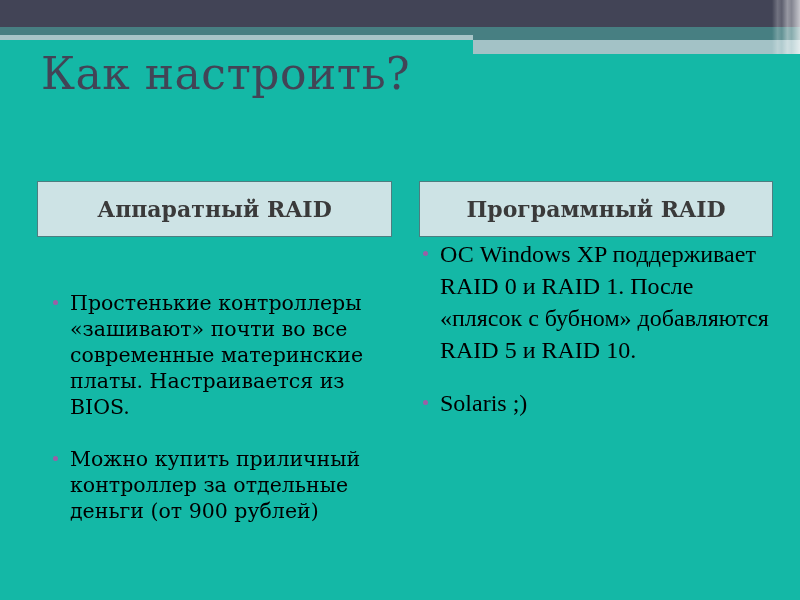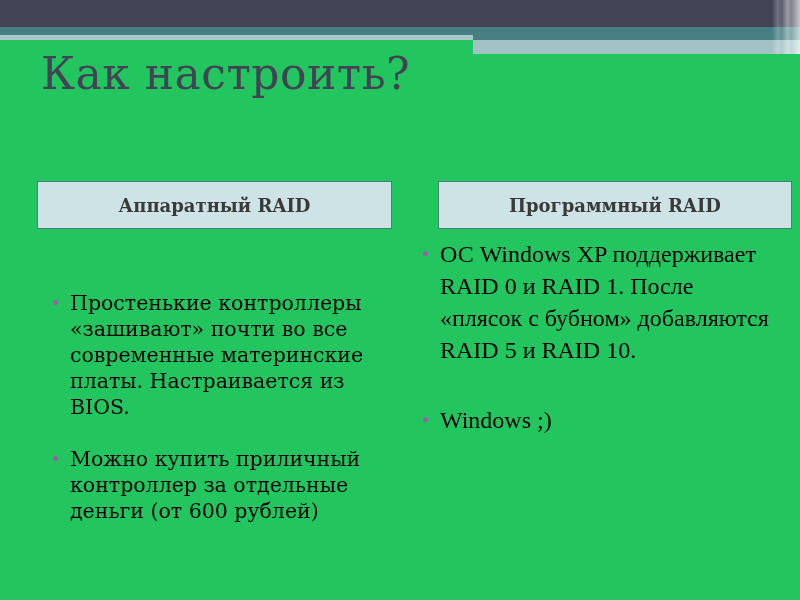--- a/index.html
+++ b/index.html
@@ -1,51 +1,51 @@
 <!DOCTYPE html>
 <html><head>
 <meta charset="utf-8">
 <style>
   html, body { margin: 0; padding: 0; }
   body { width: 800px; height: 600px; position: relative; overflow: hidden; background: #ffffff; }
-  .slide { position: absolute; left: 0; top: 0; width: 800px; height: 600px; background: #22c55e; }
+  .slide { position: absolute; left: 0; top: 0; width: 800px; height: 600px; background: #14b8a6; }
 
   
   .band-dark { position: absolute; left: 0; top: 0; width: 800px; height: 27px; background: #424456; }
   .band-teal-left { position: absolute; left: 0; top: 27px; width: 473px; height: 8px; background: #477f82; }
   .band-light-left { position: absolute; left: 0; top: 35px; width: 473px; height: 5px; background: #a8c5c8; }
   .band-teal-right { position: absolute; left: 473px; top: 27px; width: 327px; height: 13px; background: #477f82; }
   .band-light-right { position: absolute; left: 473px; top: 40px; width: 327px; height: 14px; background: #a3c2c6; }
   .band-fade { position: absolute; left: 772px; top: 0; width: 28px; height: 54px;
     background: linear-gradient(to right, rgba(255,255,255,0) 0%, rgba(255,255,255,0.25) 20%, rgba(255,255,255,0.15) 35%, rgba(255,255,255,0.45) 55%, rgba(255,255,255,0.35) 70%, rgba(255,255,255,0.7) 100%); }
 
   .title { position: absolute; left: 41px; top: 48px; margin: 0;
     font-family: "DejaVu Serif", serif; font-size: 44px; font-weight: normal;
     color: #424456; letter-spacing: 0.5px; white-space: nowrap; }
 
-  .col-header { position: absolute; top: 181px; height: 48px; box-sizing: border-box;
+  .col-header { position: absolute; top: 181px; height: 56px; box-sizing: border-box;
     background: #cde3e5; border: 1px solid #4c7e80;
     display: flex; align-items: center; justify-content: center;
-    font-family: "DejaVu Serif", serif; font-weight: bold; font-size: 18px; color: #3a3a3a; }
+    font-family: "DejaVu Serif", serif; font-weight: bold; font-size: 22px; color: #3a3a3a; }
   .col-header.left { left: 37px; width: 355px; }
-  .col-header.right { left: 438px; width: 354px; }
+  .col-header.right { left: 419px; width: 354px; }
 
   .list { position: absolute; margin: 0; padding: 0; list-style: none; }
   .list li { position: relative; }
   .bullet { position: absolute; width: 5px; height: 5px; border-radius: 50%; background: #9b5fa6; }
 
   .list.left { left: 70px; top: 244px; width: 320px;
     font-family: "DejaVu Serif", serif; font-size: 20.5px; line-height: 26px; color: #000000; margin-top: 46px; }
   .list.left li { margin-bottom: 26px; }
   .list.left .bullet { left: -17px; top: 10px; }
 
   .list.right { left: 440px; top: 238px; width: 340px;
     font-family: "Liberation Serif", serif; font-size: 24px; line-height: 32px; color: #000000; }
   .list.right li { margin-bottom: 38px; }
-  .list.right li:first-child { margin-bottom: 38px; }
+  .list.right li:first-child { margin-bottom: 21px; }
   .list.right .bullet { left: -17px; top: 13px; }
 
   .item-text { display: block; }
 </style>
 </head>
 <body>
 
 <div class="slide">
   <div class="band-dark"></div>
   <div class="band-teal-left"></div>
@@ -63,27 +63,27 @@
     <span>Программный RAID</span>
   </div>
 
   <ul class="list left">
     <li>
       <span class="bullet"></span>
       <span class="item-text">Простенькие контроллеры «зашивают» почти во все современные материнские платы. Настраивается из BIOS.</span>
     </li>
     <li>
       <span class="bullet"></span>
-      <span class="item-text">Можно купить приличный контроллер за отдельные деньги (от 600 рублей)</span>
+      <span class="item-text">Можно купить приличный контроллер за отдельные деньги (от 900 рублей)</span>
     </li>
   </ul>
 
   <ul class="list right">
     <li>
       <span class="bullet"></span>
       <span class="item-text">ОС  Windows XP поддерживает RAID 0 и RAID 1. После «плясок с бубном» добавляются RAID 5 и RAID 10.</span>
     </li>
     <li>
       <span class="bullet"></span>
-      <span class="item-text">Windows ;)</span>
+      <span class="item-text">Solaris ;)</span>
     </li>
   </ul>
 </div>
 
 </body></html>

